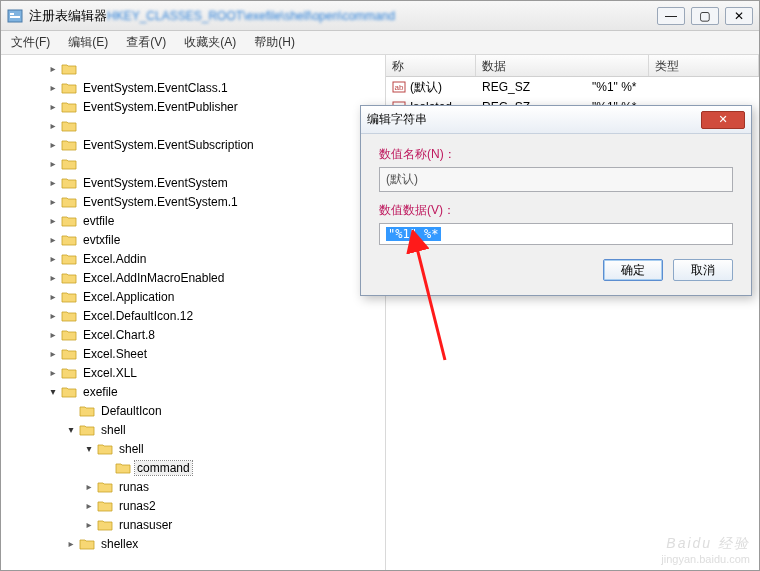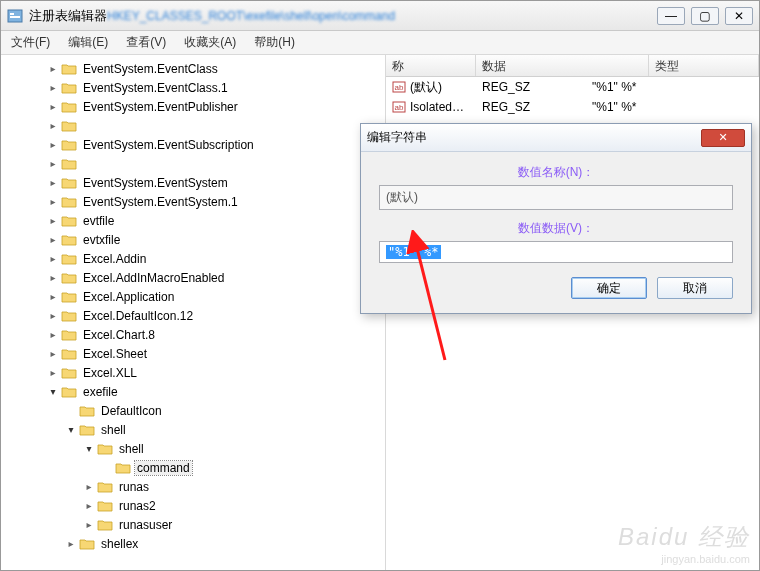--- a/index.html
+++ b/index.html
@@ -32,37 +32,37 @@
 .list-header { display: flex; height: 22px; background: linear-gradient(#fdfdfd,#ececec); border-bottom: 1px solid #d0d0d0; }
 .list-header .col { border-right: 1px solid #d8d8d8; padding: 3px 6px; color: #333; }
 .list-row { display: flex; height: 20px; align-items: center; }
 .list-row .cell { padding: 0 6px; overflow: hidden; text-overflow: ellipsis; white-space: nowrap; }
 .row-icon { width: 14px; height: 14px; display: inline-block; margin-right: 4px; vertical-align: middle; }
 
 .col-name, .cell-name { width: 90px; }
 .col-type, .cell-type { width: 110px; }
 .col-data, .cell-data { flex: 1; }
 
-.dialog { position: absolute; left: 360px; top: 123px; width: 392px; border: 1px solid #8b9cb3; background: #f0f0f0; box-shadow: 3px 3px 10px rgba(0,0,0,0.25); }
+.dialog { position: absolute; left: 360px; top: 105px; width: 392px; border: 1px solid #8b9cb3; background: #f0f0f0; box-shadow: 3px 3px 10px rgba(0,0,0,0.25); }
 .dialog-titlebar { height: 28px; background: linear-gradient(#fff,#e9eef5); display: flex; align-items: center; padding: 0 6px; border-bottom: 1px solid #c7d1de; }
 .dialog-title { flex: 1; font-size: 12px; }
 .dlg-close { width: 44px; height: 18px; background: #d04b3c; border: 1px solid #a03326; border-radius: 2px; display: flex; align-items: center; justify-content: center; color: #fff; font-size: 11px; cursor: pointer; }
 .dialog-body { padding: 12px 18px 14px 18px; }
-.field-label { display: block; margin-bottom: 4px; color: #8b5cf6; text-align: center; }
+.field-label { display: block; margin-bottom: 4px; color: #be185d; }
 .field-input { width: 100%; border: 1px solid #abadb3; padding: 3px 6px; font-family: inherit; font-size: 12px; background: #fff; }
 .field-input.readonly { background: #f7f7f7; color: #555; }
 .value-selected { background: #3399ff; color: #fff; padding: 0 2px; font-family: Consolas, monospace; }
 .dialog-buttons { display: flex; justify-content: flex-end; gap: 10px; margin-top: 14px; }
-.dlg-btn { width: 76px; height: 22px; border: 1px solid #8ba7c7; border-radius: 2px; background: linear-gradient(#fefefe,#e6eef7); cursor: pointer; font-family: inherit; font-size: 12px; }
+.dlg-btn { width: 60px; height: 22px; border: 1px solid #8ba7c7; border-radius: 2px; background: linear-gradient(#fefefe,#e6eef7); cursor: pointer; font-family: inherit; font-size: 12px; }
 .dlg-btn.primary { border-color: #5b8dd0; box-shadow: 0 0 0 1px #a7cdf0 inset; }
 
 .arrow-annot { position: absolute; left: 400px; top: 230px; pointer-events: none; }
 
 .watermark { position: absolute; right: 10px; bottom: 6px; color: #ddd; font-size: 11px; text-align: right; pointer-events: none; }
-.watermark .big { font-size: 24px; font-style: italic; letter-spacing: 2px; }
+.watermark .big { font-size: 14px; font-style: italic; letter-spacing: 2px; }
 </style>
 </head>
 <body>
 
 <div class="window">
   <div class="titlebar">
     <svg class="app-icon" viewBox="0 0 16 16">
         <rect x="1" y="2" width="14" height="12" fill="#7fb3e0" stroke="#4a7aa8"></rect>
         <rect x="3" y="5" width="4" height="2" fill="#fff"></rect>
         <rect x="3" y="8" width="10" height="2" fill="#fff"></rect>
@@ -85,21 +85,20 @@
   </div>
 
   <div class="content">
     <div class="tree-pane" id="tree-pane">
         <div class="tree-item">
           <span class="tree-spacer" style="width: 46px;"></span>
           <span class="arrow">▸</span>
           <svg class="folder-icon" viewBox="0 0 16 14">
             <path d="M1 3 L6 3 L7 4 L15 4 L15 12 L1 12 Z" fill="#f7d774" stroke="#c9a227" stroke-width="0.8"></path>
           </svg>
-          <span class="tree-label">EventSystem.EventClass</span>
         </div>
         <div class="tree-item">
           <span class="tree-spacer" style="width: 46px;"></span>
           <span class="arrow">▸</span>
           <svg class="folder-icon" viewBox="0 0 16 14">
             <path d="M1 3 L6 3 L7 4 L15 4 L15 12 L1 12 Z" fill="#f7d774" stroke="#c9a227" stroke-width="0.8"></path>
           </svg>
           <span class="tree-label">EventSystem.EventClass.1</span>
         </div>
         <div class="tree-item">

